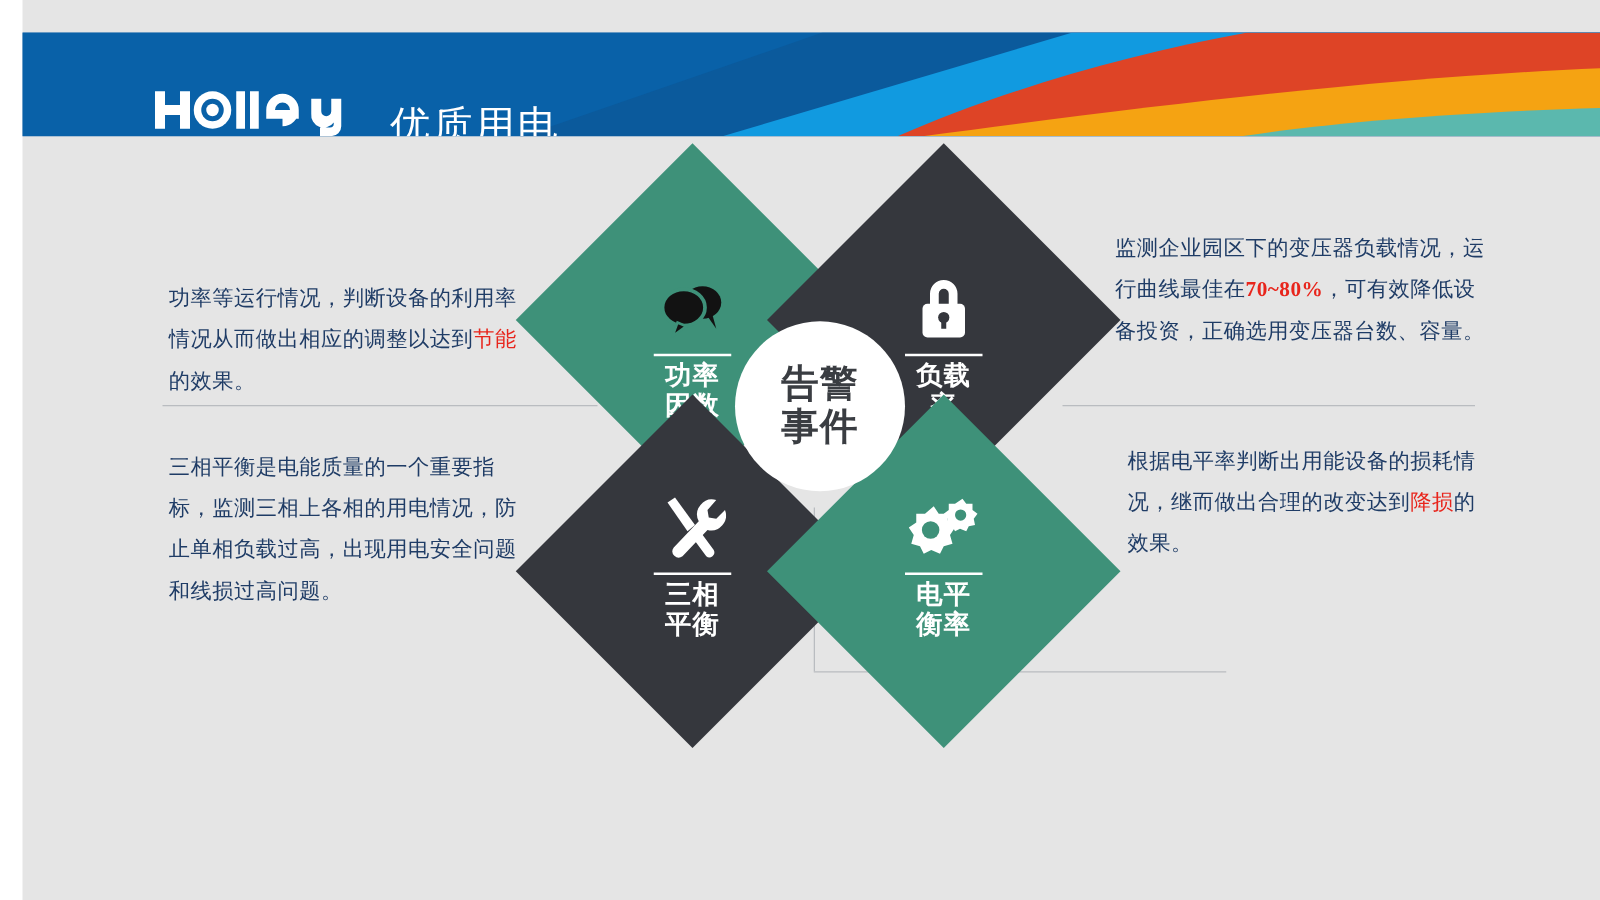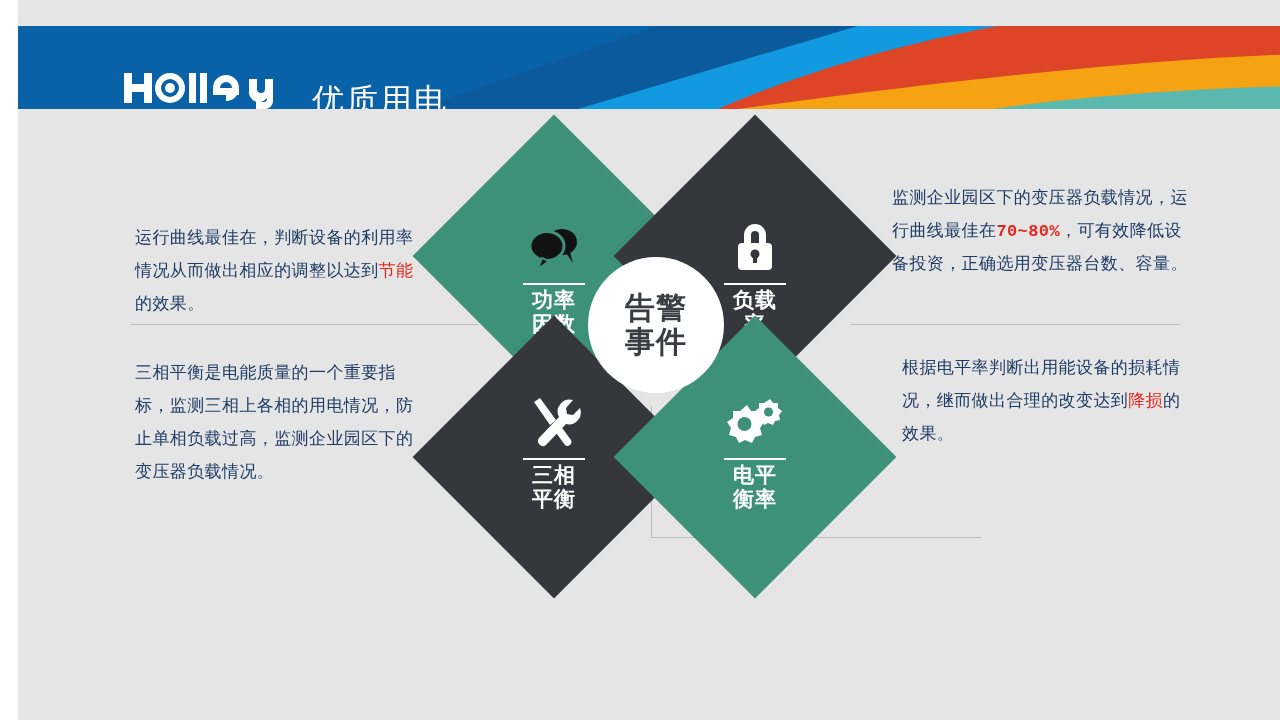--- a/index.html
+++ b/index.html
@@ -80,21 +80,21 @@
   .hline{position:absolute;height:1px;background:#b9bcc0;}
   .vline{position:absolute;width:1px;background:#b9bcc0;}
   #line-left{left:112px;top:324px;width:348px;}
   #line-right{left:832px;top:324px;width:330px;}
   #line-bottom-v{left:633px;top:406px;height:131px;}
   #line-bottom-h{left:633px;top:537px;width:330px;}
 
   
   .txt{
     position:absolute;color:#1f3c66;font-size:17px;line-height:1.95;
-    font-family:Liberation Mono, monospace;
+    font-family:Liberation Serif, serif;
     letter-spacing:0.4px;
   }
   .txt .hl{color:#e8251c;margin-top:11px;}
   .txt .hlb{color:#e8251c;font-weight:700;}
   #txt-pf{left:117px;top:222px;width:295px;}
   #txt-phase{left:117px;top:357px;width:295px;}
   #txt-load{left:874px;top:182px;width:300px;}
   #txt-level{left:884px;top:352px;width:290px;}
   #txt-event{left:648px;top:556px;width:372px;}
 </style>
@@ -227,18 +227,18 @@
     </div>
 
     <div class="center-circle">
       <div class="ct">
         <span>告警</span>
         <span>事件</span>
       </div>
     </div>
   </div>
 
-  <div class="txt" id="txt-pf"><span>运行曲线最佳在，判断设备的利用率情况从而做出相应的调整以达到</span><span class="hl">节能</span><span>的效果。</span></div>
-  <div class="txt" id="txt-phase"><span>三相平衡是电能质量的一个重要指标，监测三相上各相的用电情况，防止单相负载过高，监测企业园区下的变压器负载情况。</span></div>
+  <div class="txt" id="txt-pf"><span>功率等运行情况，判断设备的利用率情况从而做出相应的调整以达到</span><span class="hl">节能</span><span>的效果。</span></div>
+  <div class="txt" id="txt-phase"><span>三相平衡是电能质量的一个重要指标，监测三相上各相的用电情况，防止单相负载过高，出现用电安全问题和线损过高问题。</span></div>
   <div class="txt" id="txt-load"><span>监测企业园区下的变压器负载情况，运行曲线最佳在</span><span class="hlb">70~80%</span><span>，可有效降低设备投资，正确选用变压器台数、容量。</span></div>
   <div class="txt" id="txt-level"><span>根据电平率判断出用能设备的损耗情况，继而做出合理的改变达到</span><span class="hl">降损</span><span>的效果。</span></div>
 
 </div>
 
 </body></html>

